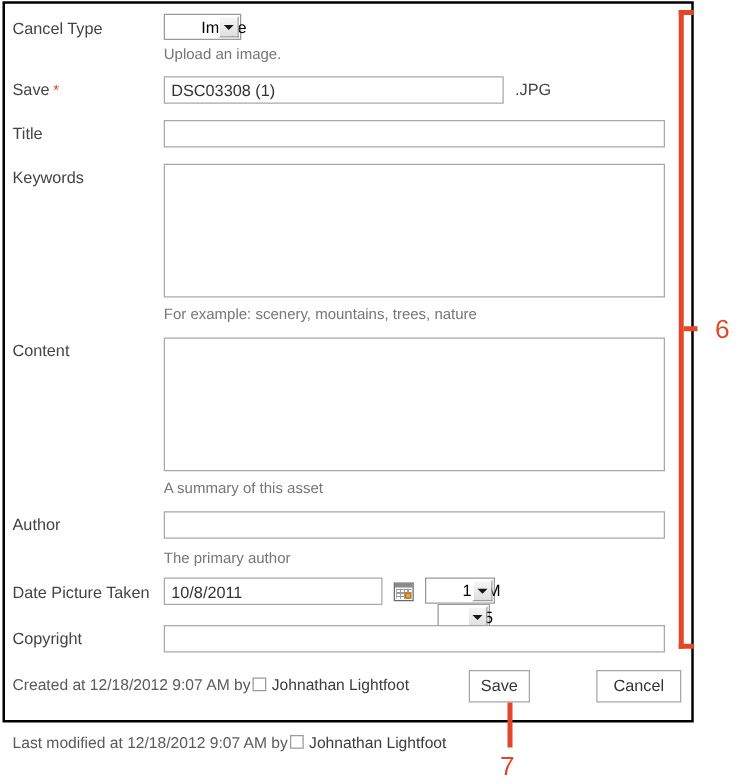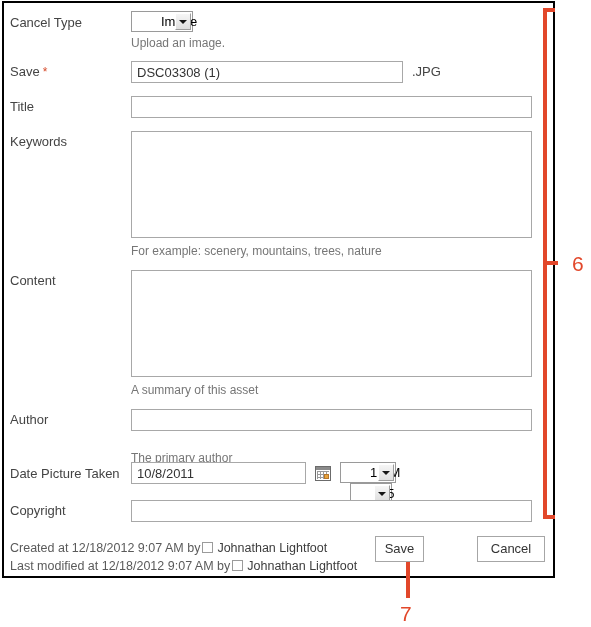--- a/index.html
+++ b/index.html
@@ -304,21 +304,21 @@
     <div class="input-col" style="top:0px;">
       <textarea class="ta" style=""></textarea>
       <div class="hint" style="margin-top:3px;">A summary of this asset</div>
     </div>
   </div>
 
   <div class="row" style="top:406px;">
     <span class="field-label" style="top:3px;">Author</span>
     <div class="input-col" style="top:0px;">
       <input class="txt wide" type="text" value="" style="">
-      <div class="hint" style="margin-top:20px;">The primary author</div>
+      <div class="hint" style="margin-top:8px;">The primary author</div>
     </div>
   </div>
 
   <div class="row" style="top:459px;">
     <span class="field-label" style="top:4px;">Date Picture Taken</span>
     <div class="input-col" style="top:0px;">
       <input class="txt date" type="text" value="10/8/2011" style="">
       <span class="cal-icon" style="left:184px; top:4px;">
         <span class="cal-top"></span>
         <span class="cal-grid"></span>
@@ -340,21 +340,21 @@
   <div class="row" style="top:497px;">
     <span class="field-label" style="top:3px;">Copyright</span>
     <div class="input-col" style="top:0px;">
       <input class="txt wide" type="text" value="" style="">
     </div>
   </div>
 
   <div class="meta-line" style="top:537px;">
     <span>Created at 12/18/2012 9:07 AM  by</span><span class="presence"></span><span class="uname">Johnathan Lightfoot</span>
   </div>
-  <div class="meta-line" style="top:555px;">
+  <div class="meta-line" style="top:583px;">
     <span>Last modified at 12/18/2012 9:07 AM  by</span><span class="presence"></span><span class="uname">Johnathan Lightfoot</span>
   </div>
 
 </div>
 
 <button class="btn" id="save-button">Save</button>
 <button class="btn" id="cancel-button">Cancel</button>
 
 <div id="bracket-6"></div>
 <div id="bracket-6-tick"></div>

